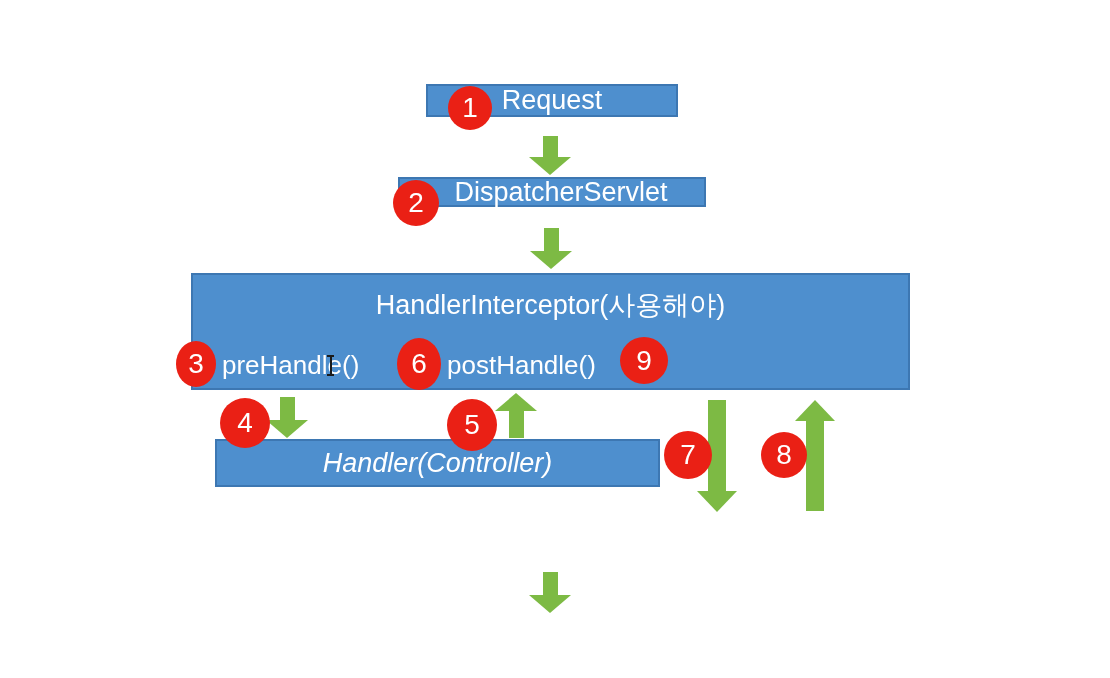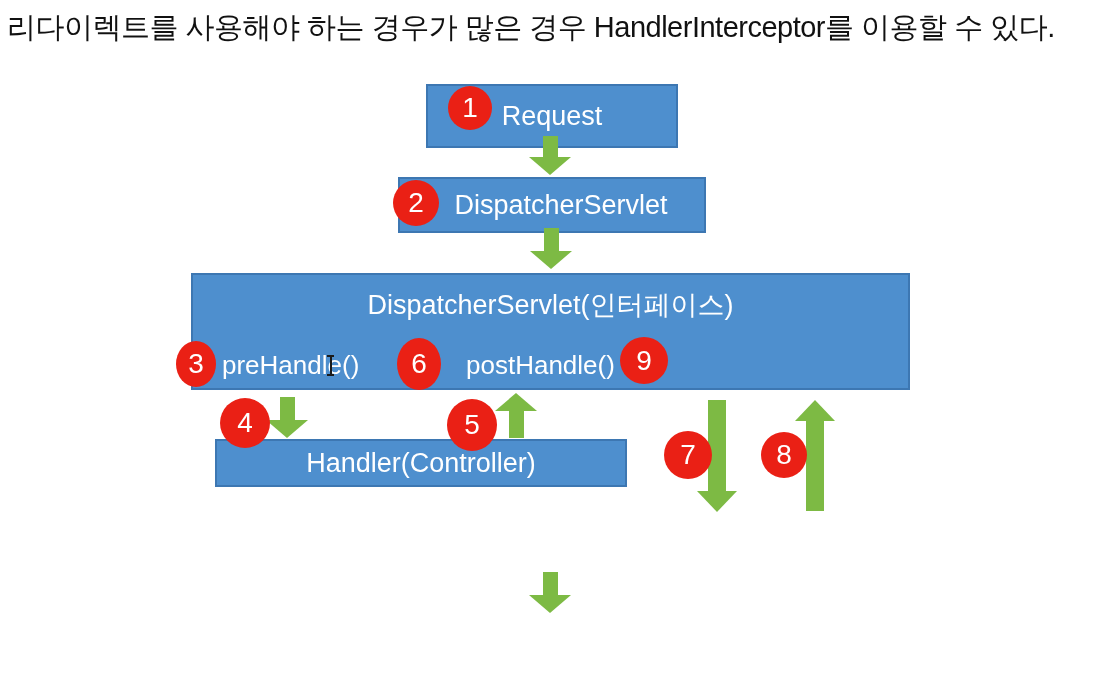--- a/index.html
+++ b/index.html
@@ -33,41 +33,41 @@
     position: absolute;
     background: var(--box-fill);
     border: 2px solid var(--box-border);
     color: var(--box-text);
     display: flex;
     align-items: center;
     justify-content: center;
     font-size: 27px;
     z-index: 1;
   }
-  #box-request      { left: 426px; top: 84px;  width: 252px; height: 64px; }
-  #box-dispatcher   { left: 398px; top: 177px; width: 308px; height: 56px; padding-left: 18px; }
+  #box-request      { left: 426px; top: 84px;  width: 252px; height: 33px; }
+  #box-dispatcher   { left: 398px; top: 177px; width: 308px; height: 30px; padding-left: 18px; }
   #box-interceptor  { left: 191px; top: 273px; width: 719px; height: 117px;
                       justify-content: flex-start; align-items: flex-start; }
-  #box-handler      { left: 215px; top: 439px; width: 412px; height: 48px; }
+  #box-handler      { left: 215px; top: 439px; width: 445px; height: 48px; font-style: italic; }
   #box-view         { left: 606px; top: 519px; width: 305px; height: 49px; }
   #box-response     { left: 399px; top: 615px; width: 307px; height: 48px; }
   .interceptor-title {
     position: absolute;
     left: 0; top: 12px; width: 100%;
     text-align: center;
     font-size: 27px;
   }
   .method-label {
     position: absolute;
     top: 75px;
     font-size: 26px;
     white-space: nowrap;
   }
   #method-prehandle       { left: 29px;  }
-  #method-posthandle      { left: 254px; margin-left: 19px; }
+  #method-posthandle      { left: 254px; }
   #method-aftercompletion { left: 482px; }
   .badge {
     position: absolute;
     background: var(--badge);
     border-radius: 50%;
     color: #ffffff;
     display: flex;
     align-items: center;
     justify-content: center;
     font-size: 28px;
@@ -117,21 +117,20 @@
     align-items: center;
   }
   .ibeam .ib-cap { width: 7px; height: 2px; background: #1b1b1b; }
   .ibeam .ib-mid { width: 2px; flex: 1; background: #1b1b1b; }
 </style>
 </head>
 <body>
 
 <div class="stage">
 
-  <div class="title">리다이렉트를 사용해야 하는 경우가 많은 경우 HandlerInterceptor를 이용할 수 있다.</div>
 
   <div class="box" id="box-request">
     <span>Request</span>
   </div>
   <div class="badge" id="badge-1">1</div>
 
   <div class="arrow down" id="arrow-1">
     <div class="shaft"></div>
     <div class="head"></div>
   </div>
@@ -140,21 +139,21 @@
     <span>DispatcherServlet</span>
   </div>
   <div class="badge" id="badge-2">2</div>
 
   <div class="arrow down" id="arrow-2">
     <div class="shaft"></div>
     <div class="head"></div>
   </div>
 
   <div class="box" id="box-interceptor">
-    <span class="interceptor-title">DispatcherServlet(인터페이스)</span>
+    <span class="interceptor-title">HandlerInterceptor(사용해야)</span>
     <span class="method-label" id="method-prehandle">preHandle()</span>
     <span class="method-label" id="method-posthandle">postHandle()</span>
   </div>
   <div class="badge" id="badge-3">3</div>
   <div class="badge" id="badge-6">6</div>
   <div class="badge" id="badge-9">9</div>
 
   <div class="ibeam">
     <div class="ib-cap"></div>
     <div class="ib-mid"></div>

